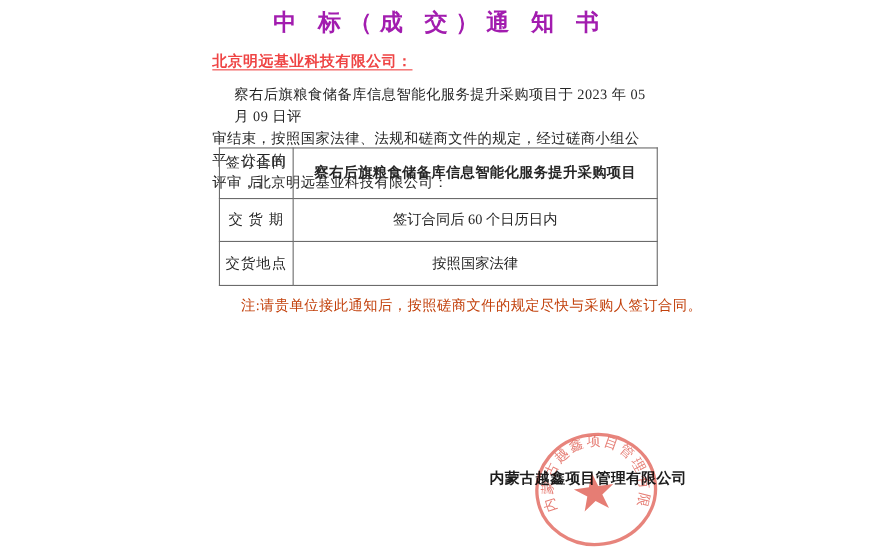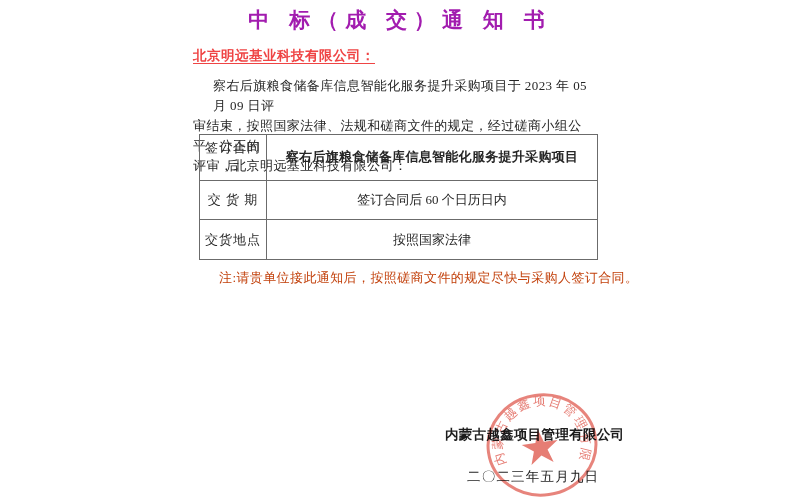--- a/index.html
+++ b/index.html
@@ -112,21 +112,20 @@
     <tr>
       <td class="label">交货地点</td>
       <td class="value">按照国家法律</td>
     </tr>
   </tbody>
     </table>
 
   <div class="note-line">注:请贵单位接此通知后，按照磋商文件的规定尽快与采购人签订合同。</div>
 
   <div class="sig-company">内蒙古越鑫项目管理有限公司</div>
-  <div class="sig-date">二〇二三年五月九日</div>
 
   <svg class="seal" viewBox="0 0 122 112" xmlns="http://www.w3.org/2000/svg">
     <g transform="rotate(-8 58 53)">
       <ellipse cx="58" cy="53" rx="54" ry="50" fill="none" stroke="#dd4f43" stroke-width="3" opacity="0.85"></ellipse>
       <defs>
         <path id="sealArc" d="M 23.4 73 A 40 40 0 1 1 92.6 73" fill="none"></path>
       </defs>
       <text font-size="12.5" fill="#dd4f43" style="letter-spacing:2.2px;font-family:'Liberation Serif',serif;" opacity="0.9">
         <textPath href="#sealArc" startOffset="7">内蒙古越鑫项目管理有限公司</textPath>
       </text>

